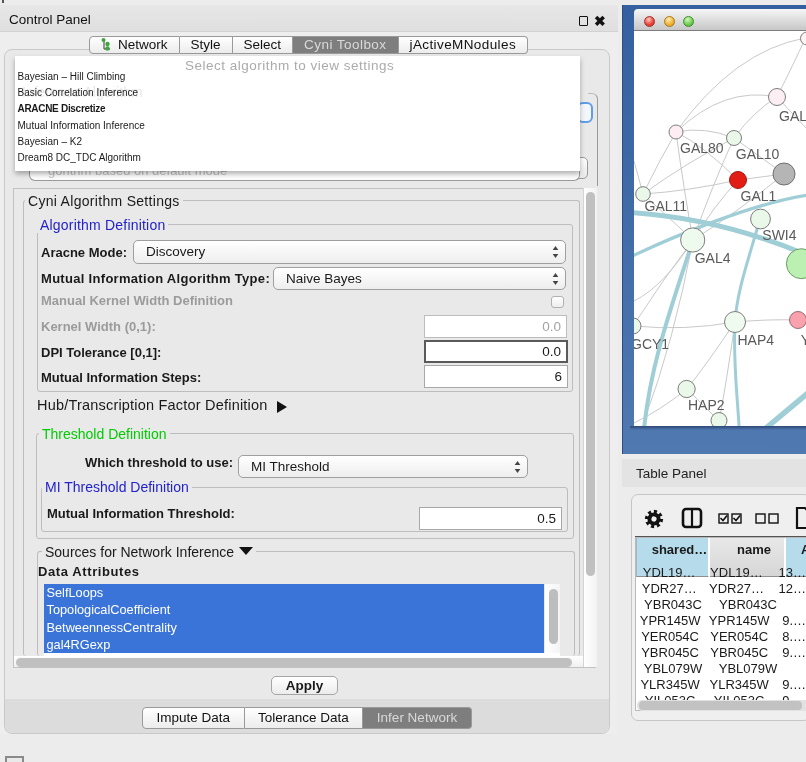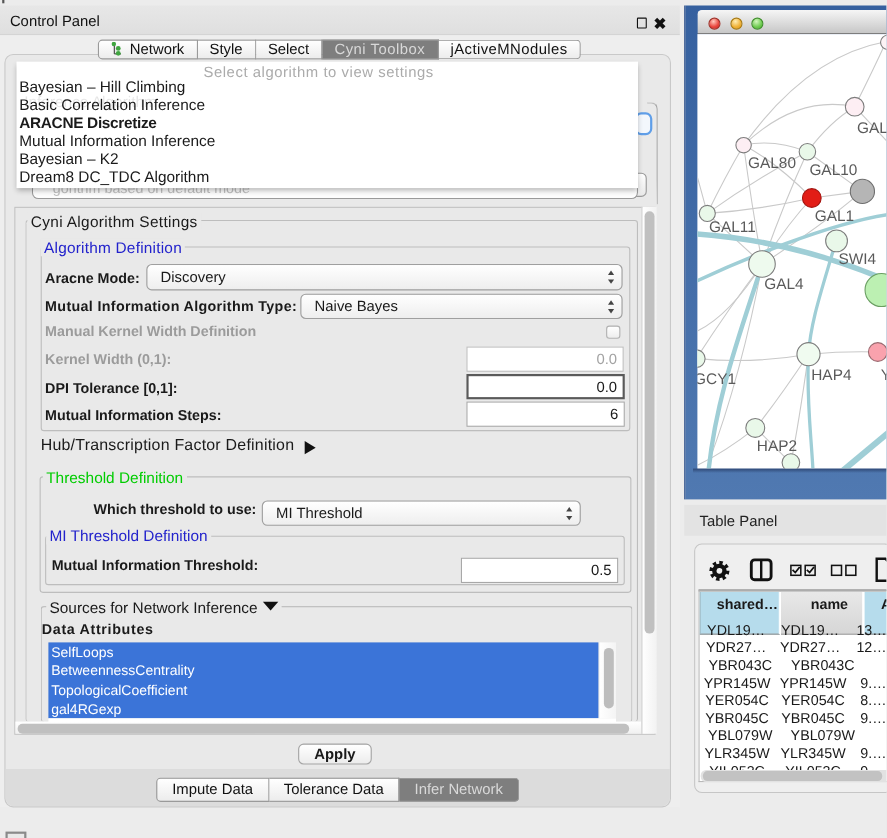--- a/index.html
+++ b/index.html
@@ -52,21 +52,21 @@
 
 
 .tf { position:absolute; background:#fff; border:1px solid #a8a8a8; font-size:13.5px; text-align:right; padding-right:5px; }
 
 
 #attrlist { left:44px; top:584px; width:500px; height:68.5px; background:#3b74d8; color:#fff; font-size:12.75px; overflow:hidden; }
 #attrlist div { padding-left:2.5px; height:17.35px; line-height:17.4px; }
 
 
 #popup { left:15px; top:56px; width:565px; height:115px; background:#ffffff; box-shadow:0 3px 5px rgba(0,0,0,0.3); }
-#popup .it { position:absolute; left:2.5px; font-size:14px; white-space:nowrap; }
+#popup .it { position:absolute; left:2.5px; font-size:10px; white-space:nowrap; }
 #popup .prompt { position:absolute; left:170px; color:#ababab; font-size:13.5px; letter-spacing:0.5px;}
 
 
 #bluepanel { left:622px; top:5px; width:184px; height:449px; background:linear-gradient(#35609f,#5079b1); border-left:1px solid #2a4d88; }
 #macwin { left:634px; top:9px; width:172px; height:417px; }
 #mactitle { left:0; top:0; width:172px; height:22px; background:linear-gradient(#f6f6f6,#c7c7c7); border-bottom:1px solid #7d7d7d; border-radius:4px 0 0 0; }
 .tl { position:absolute; width:11px; height:11px; border-radius:50%; }
 #canvas { left:0; top:22px; width:172px; height:395px; background:#fff; }
 
 #tp-strip { left:622px; top:459px; width:184px; height:28px; background:#e3e3e3; }
@@ -167,22 +167,22 @@
 <div class="grp" style="left:41px; top:487px; width:527px; height:45px;"></div>
 <div class="grp-t" style="left:42px; top:479px; color:#2222cc;">MI Threshold Definition</div>
 <div class="abs b" style="left:47px; top:505.8px;">Mutual Information Threshold:</div>
 <div class="tf" style="left:418.5px; top:507px; width:143.5px; height:23px; line-height:21px;">0.5</div>
 
 <div class="grp" style="left:37px; top:551px; width:538px; height:105px; border-bottom:none;"></div>
 <div class="grp-t" style="left:42px; top:544px;">Sources for Network Inference <span style="display:inline-block; width:0; height:0; border-top:8.5px solid #111; border-left:7.5px solid transparent; border-right:7.5px solid transparent; vertical-align:2px; margin-left:1px;"></span></div>
 <div class="abs b" style="left:38px; top:564.3px; letter-spacing:0.6px;">Data Attributes</div>
 <div class="abs" id="attrlist">
   <div>SelfLoops</div>
+  <div>TopologicalCoefficient</div>
   <div>BetweennessCentrality</div>
-  <div>TopologicalCoefficient</div>
   <div>gal4RGexp</div>
 </div>
 <div class="abs" style="left:44px; top:652.5px; width:516px; height:4px; background:#ffffff;"></div>
 <div class="abs" style="left:545px; top:584px; width:15px; height:68.5px; background:linear-gradient(90deg,#ffffff,#f4f4f4);"></div>
 <div class="abs" style="left:548.5px; top:589px; width:9.5px; height:55px; background:#bdbdbd; border-radius:5px;"></div>
 
 <div class="abs" id="hscroll"></div>
 <div class="abs" id="hthumb"></div>
 <div class="abs" id="vscroll"></div>
 <div class="abs" id="vthumb"></div>

